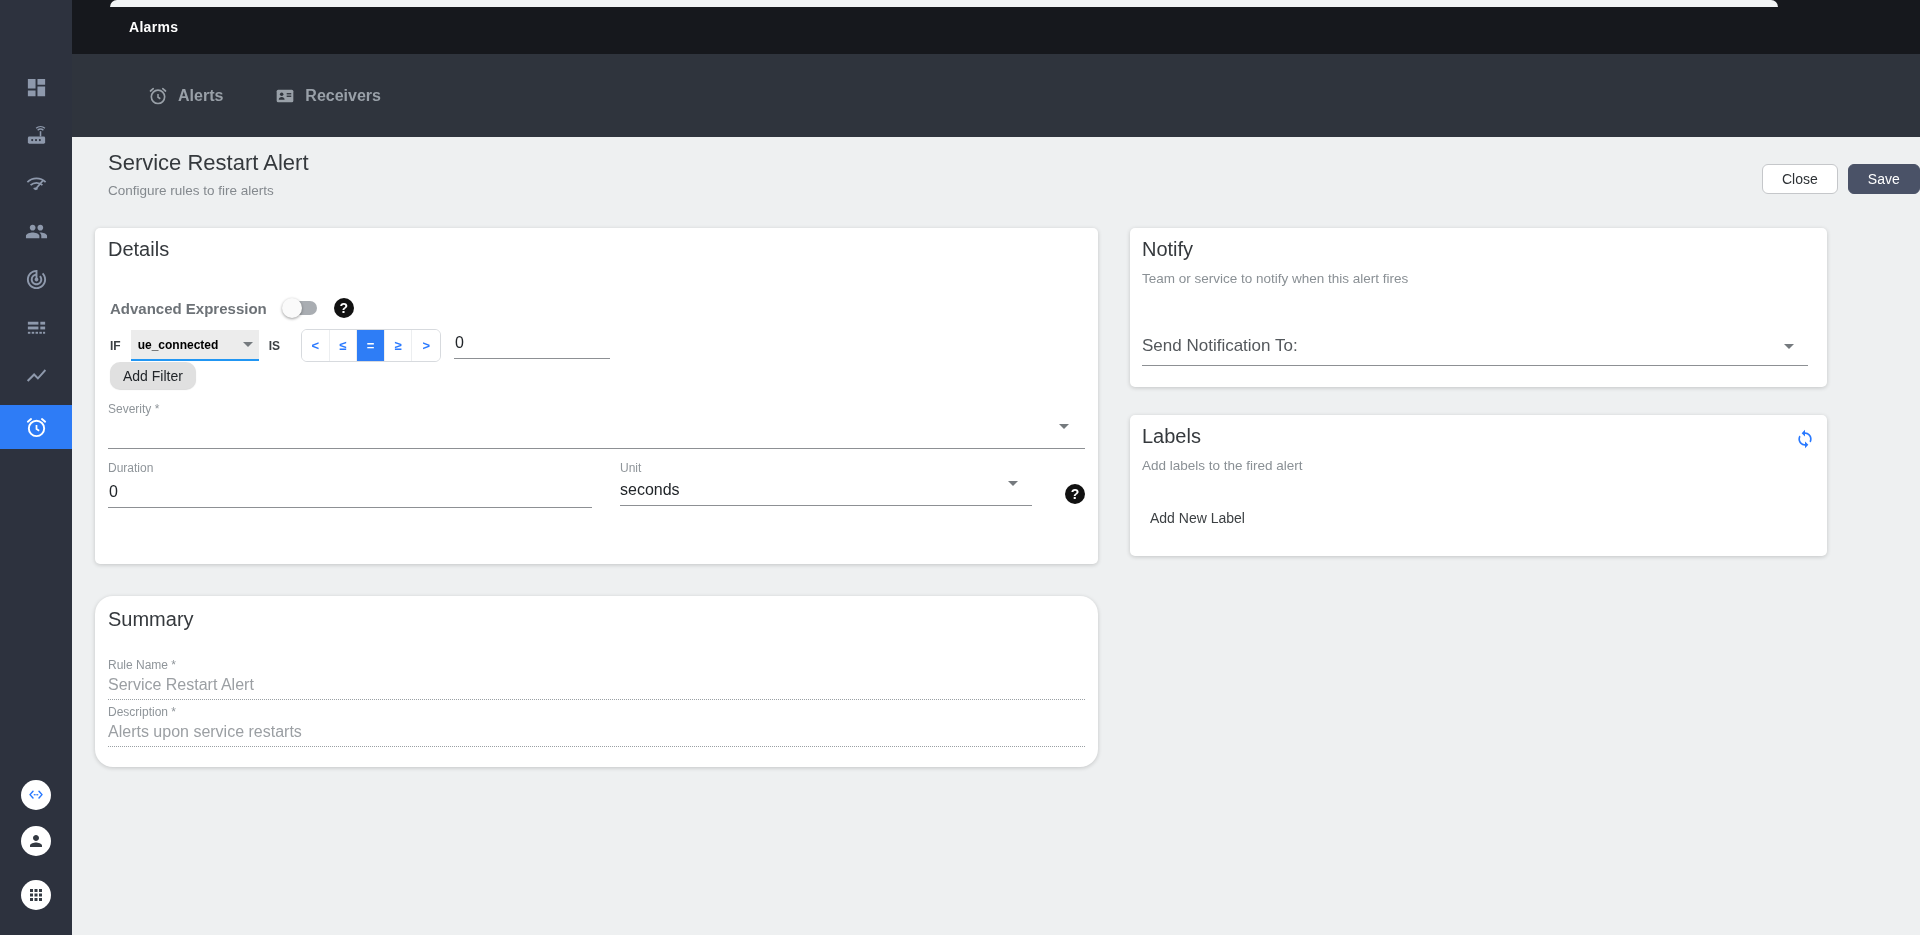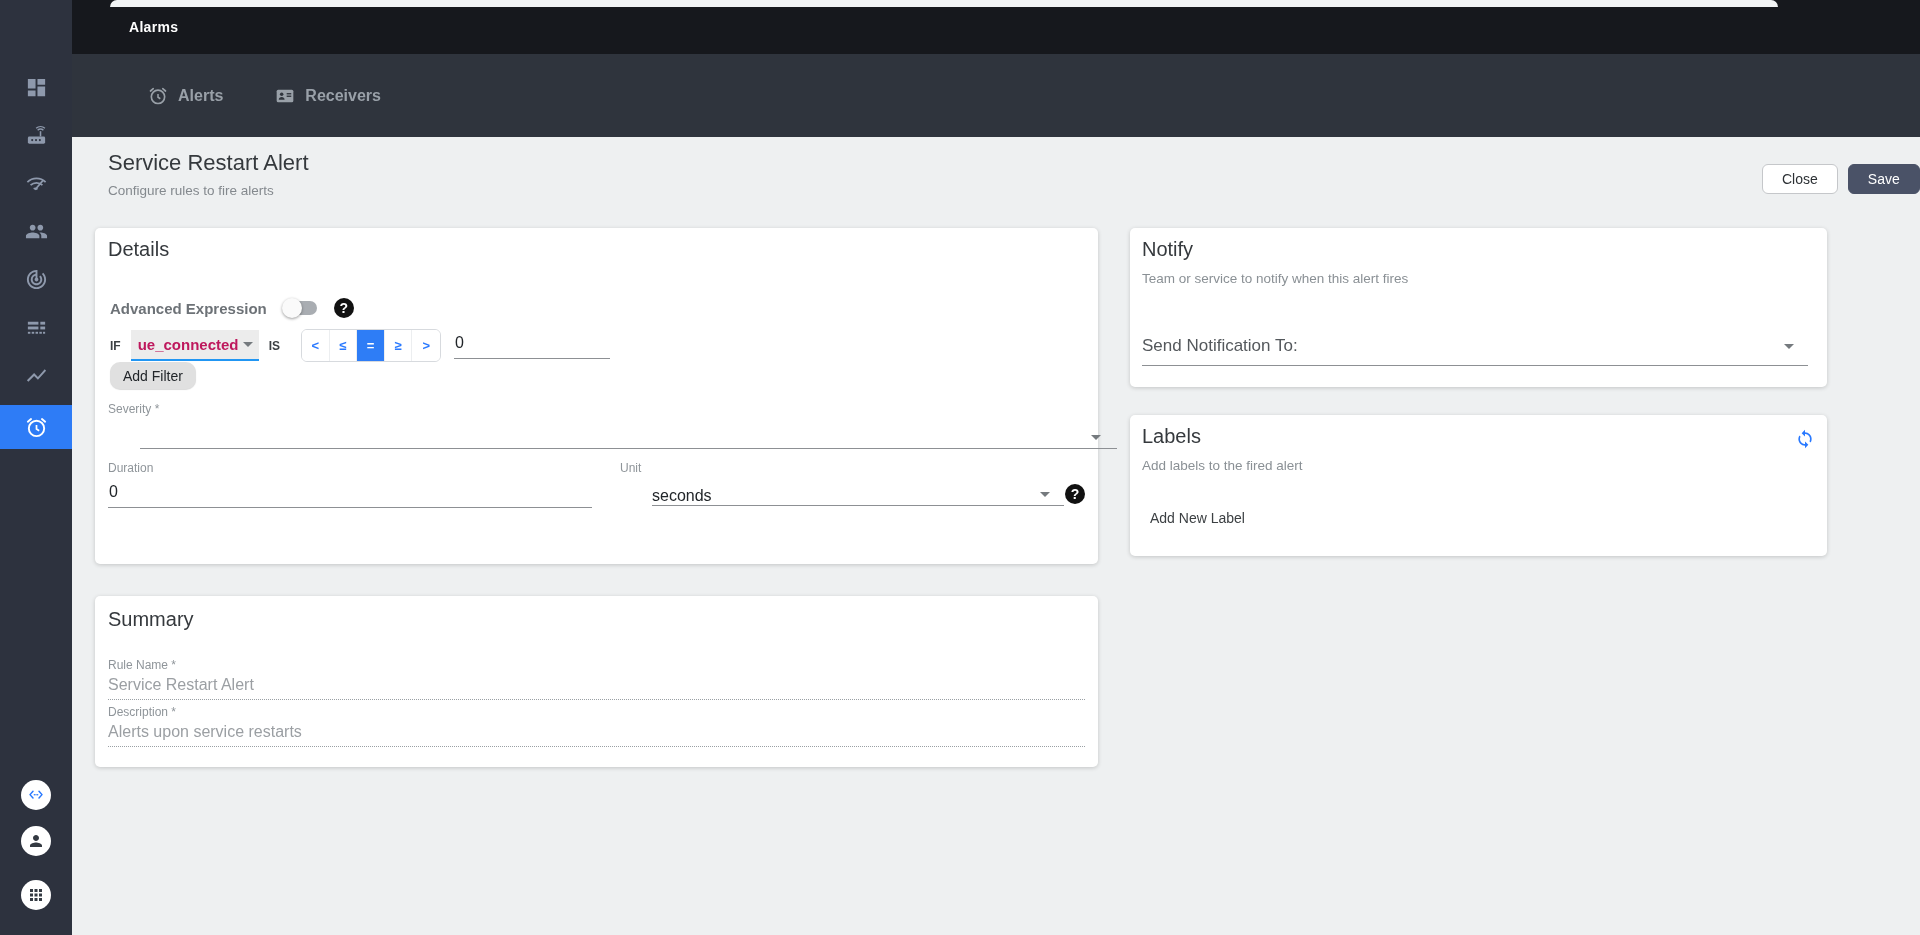--- a/index.html
+++ b/index.html
@@ -48,58 +48,58 @@
   .btn-close { background:#ffffff; border:1px solid #c5c7ca; color:#2d3135; }
   .btn-save  { background:#4a5267; border:1px solid #4a5267; color:#ffffff; }
 
   
   .card { position:absolute; background:#ffffff; border-radius:5px;
           box-shadow:0 1px 4px rgba(0,0,0,.18); }
   .card-heading { font-size:20px; font-weight:400; color:#35393d; }
   .card-sub { font-size:13.5px; color:#8a9095; }
 
   .details-card { left:95px; top:228px; width:1003px; height:336px; }
-  .summary-card { left:95px; top:596px; width:1003px; height:171px; }
+  .summary-card { left:95px; top:596px; width:1003px; height:171px;border-radius:18px; }
   .notify-card  { left:1130px; top:228px; width:697px; height:159px;padding-left:19px; }
   .labels-card  { left:1130px; top:415px; width:697px; height:141px; }
 
   
   .abs { position:absolute; }
   .adv-label { font-size:15px; font-weight:700; color:#6d7277; }
   .toggle { position:relative; width:33px; height:14px; border-radius:7px;
             background:#a9adb2; cursor:pointer; }
   .toggle .knob { position:absolute; left:-2px; top:-3px; width:20px; height:20px;
                   border-radius:50%; background:#fafafa;
                   box-shadow:0 1px 3px rgba(0,0,0,.4); }
   .help-icon { width:20px; height:20px; border-radius:50%; background:#111;
                color:#fff; font-size:14px; font-weight:700; display:flex;
                align-items:center; justify-content:center; cursor:pointer; }
   .kw { font-size:12px; font-weight:700; color:#3c4043; }
   .metric-select { display:flex; align-items:center; justify-content:space-between;
                    width:128px; height:31px; background:#ececec; padding:0 6px 0 7px;
                    border-bottom:2px solid #2196f3; cursor:pointer; }
-  .metric-select .val { font-size:15px; font-weight:700; color:#be185d; white-space:nowrap; }
+  .metric-select .val { font-size:12px; font-weight:700; color:#000000; white-space:nowrap; }
   .caret { width:0; height:0; border-left:5px solid transparent;
            border-right:5px solid transparent; border-top:5px solid #757a7e; }
   .op-group { display:flex; border:1px solid #d7dade; border-radius:6px;
               overflow:hidden; background:#fff; height:33px; }
   .op-btn { width:27.6px; display:flex; align-items:center; justify-content:center;
             font-size:13px; font-weight:700; color:#2979ff; cursor:pointer;
             border-right:1px solid #eceef0; background:#fff; }
   .op-btn:last-child { border-right:none; }
   .op-btn.selected { background:#2e7df6; color:#ffffff; }
   .threshold-input { width:156px; border:none; border-bottom:1px solid #8d9094;
                      font-family:inherit; font-size:16px; color:#212529;
                      padding:2px 1px 6px; outline:none; background:transparent; }
   .add-filter { background:#e0e0e0; border:none; border-radius:10px; height:27px;
                 padding:0 13px; font-family:inherit; font-size:14px; font-weight:500;
                 color:#212529; cursor:pointer; box-shadow:0 1px 1px rgba(0,0,0,.15); }
   .field-label { font-size:12px; color:#8f959a; }
-  .underline-select { display:flex; align-items:flex-end; justify-content:space-between;
-                      border-bottom:1px solid #8d9094; cursor:pointer;margin-left:32px; }
+  .underline-select { display:flex; justify-content:space-between;
+                      border-bottom:1px solid #8d9094; cursor:pointer; }
   .field-value { font-size:16px; color:#212529; }
   .dotted-field { border-bottom:1px dotted #9aa0a4; }
   .gray-value { font-size:16px; color:#9b9fa3; }
 
   .send-row { display:flex; align-items:center; justify-content:space-between;
               border-bottom:1px solid #8d9094; padding-bottom:9px; cursor:pointer; }
   .send-label { font-size:17px; color:#54585c; }
   .add-label-btn { background:transparent; border:none; font-family:inherit;
                    font-size:14px; font-weight:500; color:#3c4043; cursor:pointer;
                    padding:6px 8px; }

